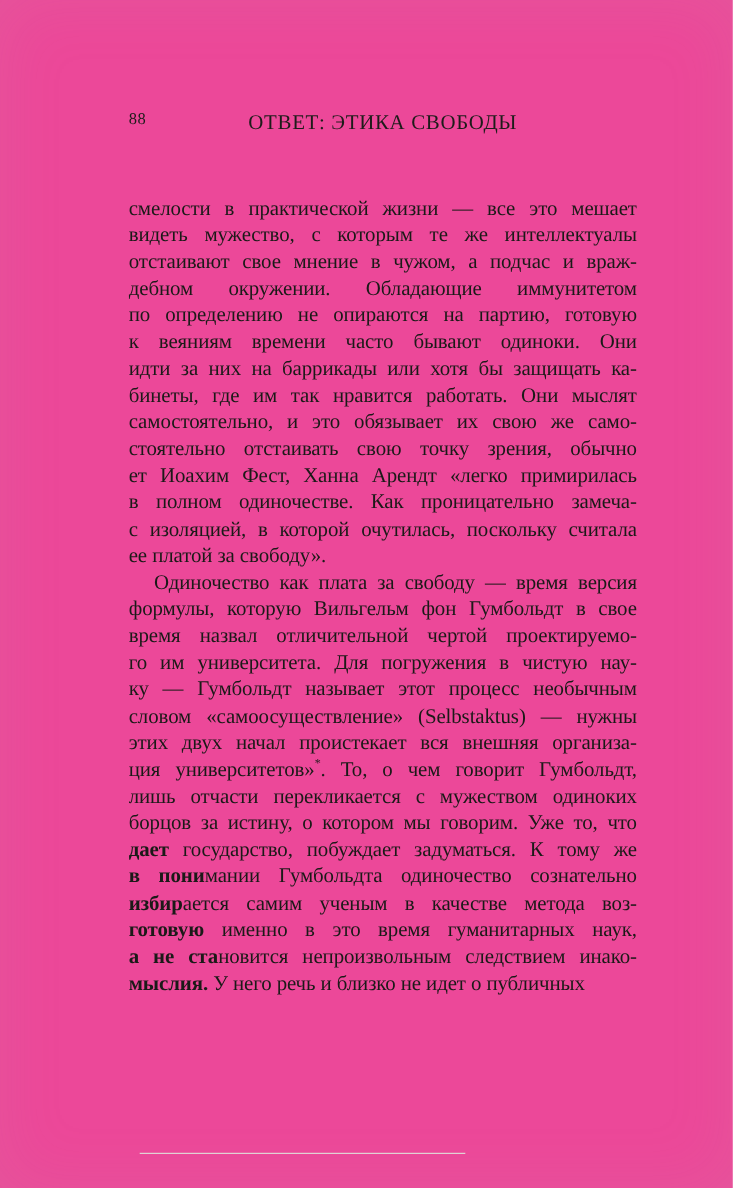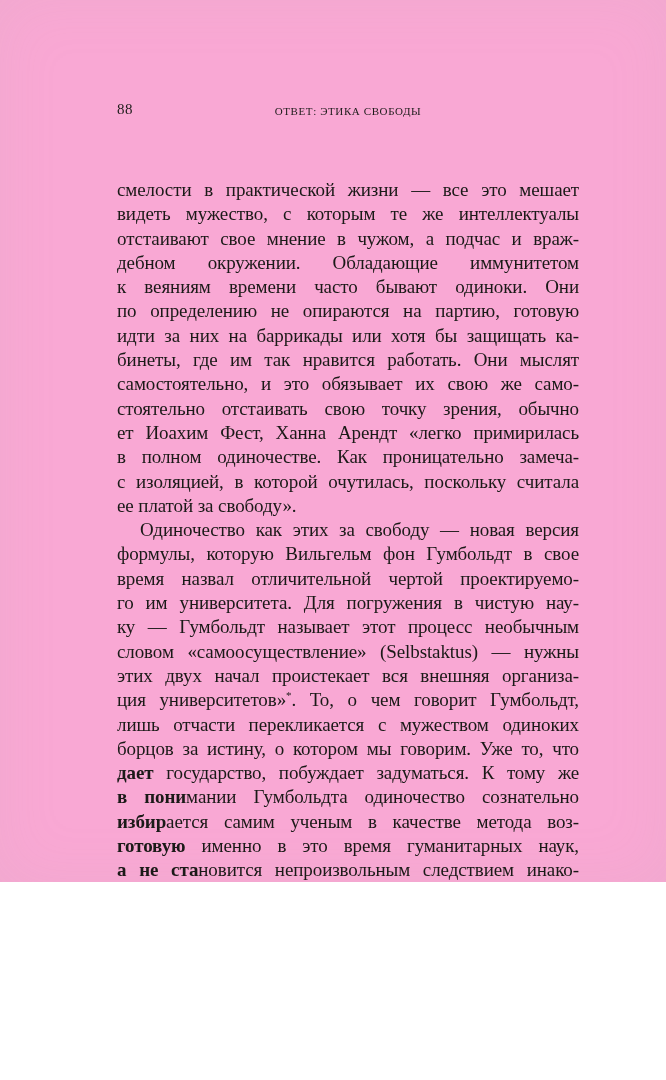--- a/index.html
+++ b/index.html
@@ -3,39 +3,39 @@
 <meta charset="utf-8">
 <style>
   html, body { margin: 0; padding: 0; }
   body {
     width: 666px; height: 1080px;
     background: #ffffff;
     font-family: "Liberation Serif", "DejaVu Serif", serif;
   }
   .sheet {
     position: relative;
-    width: 666px; height: 882px;
-    background: #f9a8d4;
+    width: 666px; height: 1080px;
+    background: #ec4899;
     box-shadow: inset 0 0 60px rgba(180,180,170,0.12);
     overflow: hidden;
   }
   
   .runhead {
     position: absolute;
     left: 117px; top: 101px; width: 462px; height: 22px;
     text-align: center;
   }
   .pagenum {
     position: absolute; left: 0; top: 0;
     font-size: 15px; color: #1d1c1a;
     letter-spacing: 0.5px;
   }
   .headtitle {
     display: inline-block;
-    font-size: 11px; color: #1d1c1a;
+    font-size: 19px; color: #1d1c1a;
     letter-spacing: 0.6px;
     white-space: nowrap;
   }
   
   .col {
     position: absolute;
     left: 117px; top: 178px; width: 462px;
     color: #1b1a18;
   }
   .line {
@@ -73,31 +73,31 @@
 <div class="sheet">
   <div class="runhead">
     <span class="pagenum">88</span>
     <span class="headtitle">ОТВЕТ: ЭТИКА СВОБОДЫ</span>
   </div>
   <div class="col">
       <div class="line"><span>смелости в практической жизни — все это мешает</span></div>
       <div class="line"><span>видеть мужество, с которым те же интеллектуалы</span></div>
       <div class="line"><span>отстаивают свое мнение в чужом, а подчас и враж-</span></div>
       <div class="line"><span>дебном окружении. Обладающие иммунитетом</span></div>
+      <div class="line"><span>по определению не опираются на партию, готовую</span></div>
       <div class="line"><span>к веяниям времени часто бывают одиноки. Они</span></div>
-      <div class="line"><span>по определению не опираются на партию, готовую</span></div>
       <div class="line"><span>идти за них на баррикады или хотя бы защищать ка-</span></div>
       <div class="line"><span>бинеты, где им так нравится работать. Они мыслят</span></div>
       <div class="line"><span>самостоятельно, и это обязывает их свою же само-</span></div>
       <div class="line"><span>стоятельно отстаивать свою точку зрения, обычно</span></div>
       <div class="line"><span>ет Иоахим Фест, Ханна Арендт «легко примирилась</span></div>
       <div class="line"><span>в полном одиночестве. Как проницательно замеча-</span></div>
       <div class="line"><span>с изоляцией, в которой очутилась, поскольку считала</span></div>
       <div class="line last"><span>ее платой за свободу».</span></div>
-      <div class="line indent"><span>Одиночество как этих за свободу — новая версия</span></div>
+      <div class="line indent"><span>Одиночество как плата за свободу — время версия</span></div>
       <div class="line"><span>формулы, которую Вильгельм фон Гумбольдт в свое</span></div>
       <div class="line"><span>время назвал отличительной чертой проектируемо-</span></div>
       <div class="line"><span>го им университета. Для погружения в чистую нау-</span></div>
       <div class="line"><span>ку — Гумбольдт называет этот процесс необычным</span></div>
       <div class="line"><span>словом «самоосуществление» (Selbstaktus) — нужны</span></div>
       <div class="line"><span>этих двух начал проистекает вся внешняя организа-</span></div>
       <div class="line"><span>ция университетов»</span><sup>*</sup><span>. То, о чем говорит Гумбольдт,</span></div>
       <div class="line"><span>лишь отчасти перекликается с мужеством одиноких</span></div>
       <div class="line"><span>борцов за истину, о котором мы говорим. Уже то, что</span></div>
       <div class="line"><span class="b">дает</span><span> государство, побуждает задуматься. К тому же</span></div>

